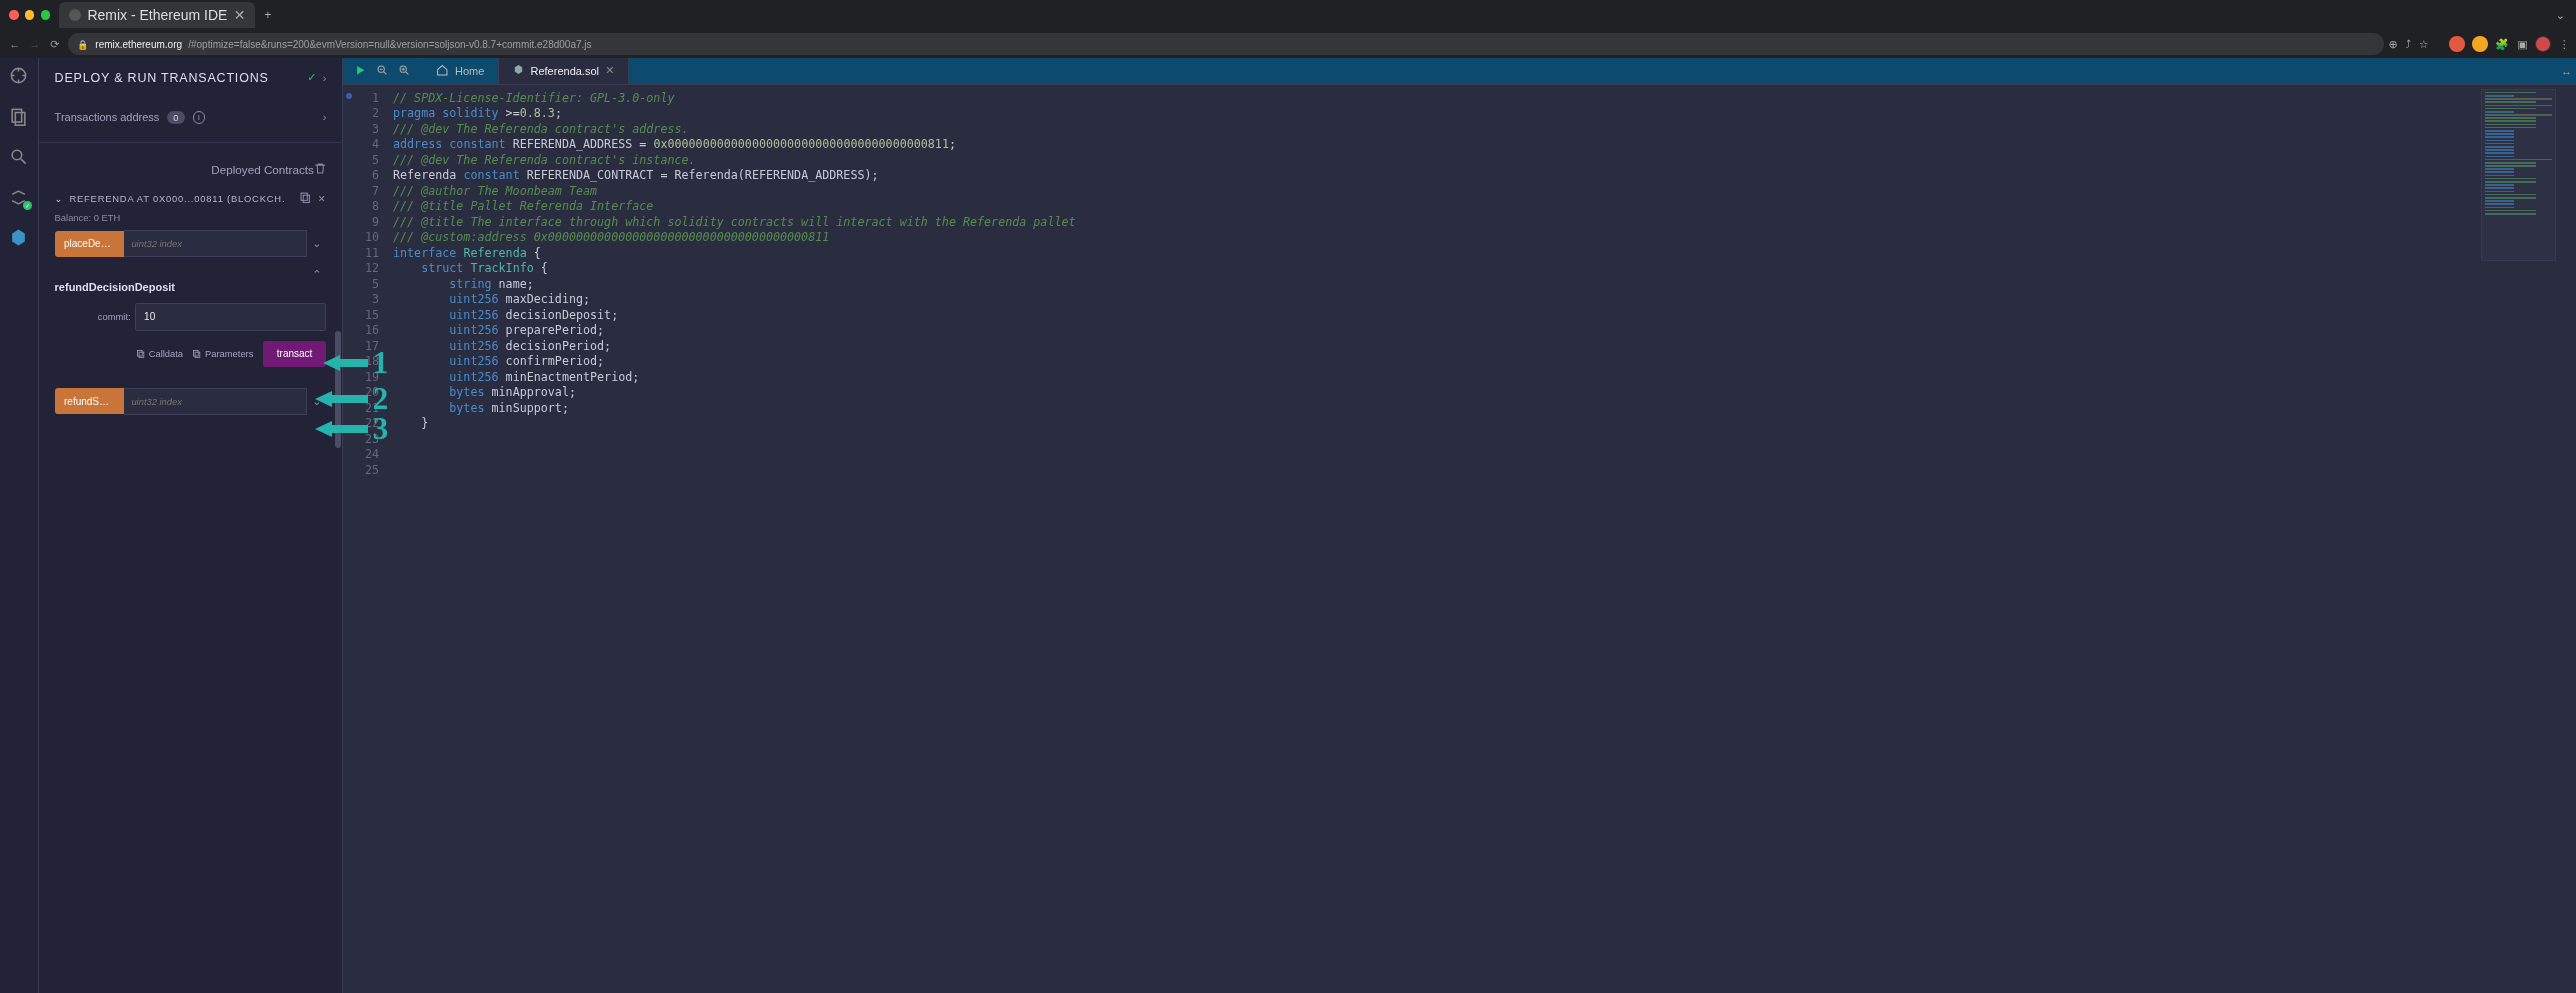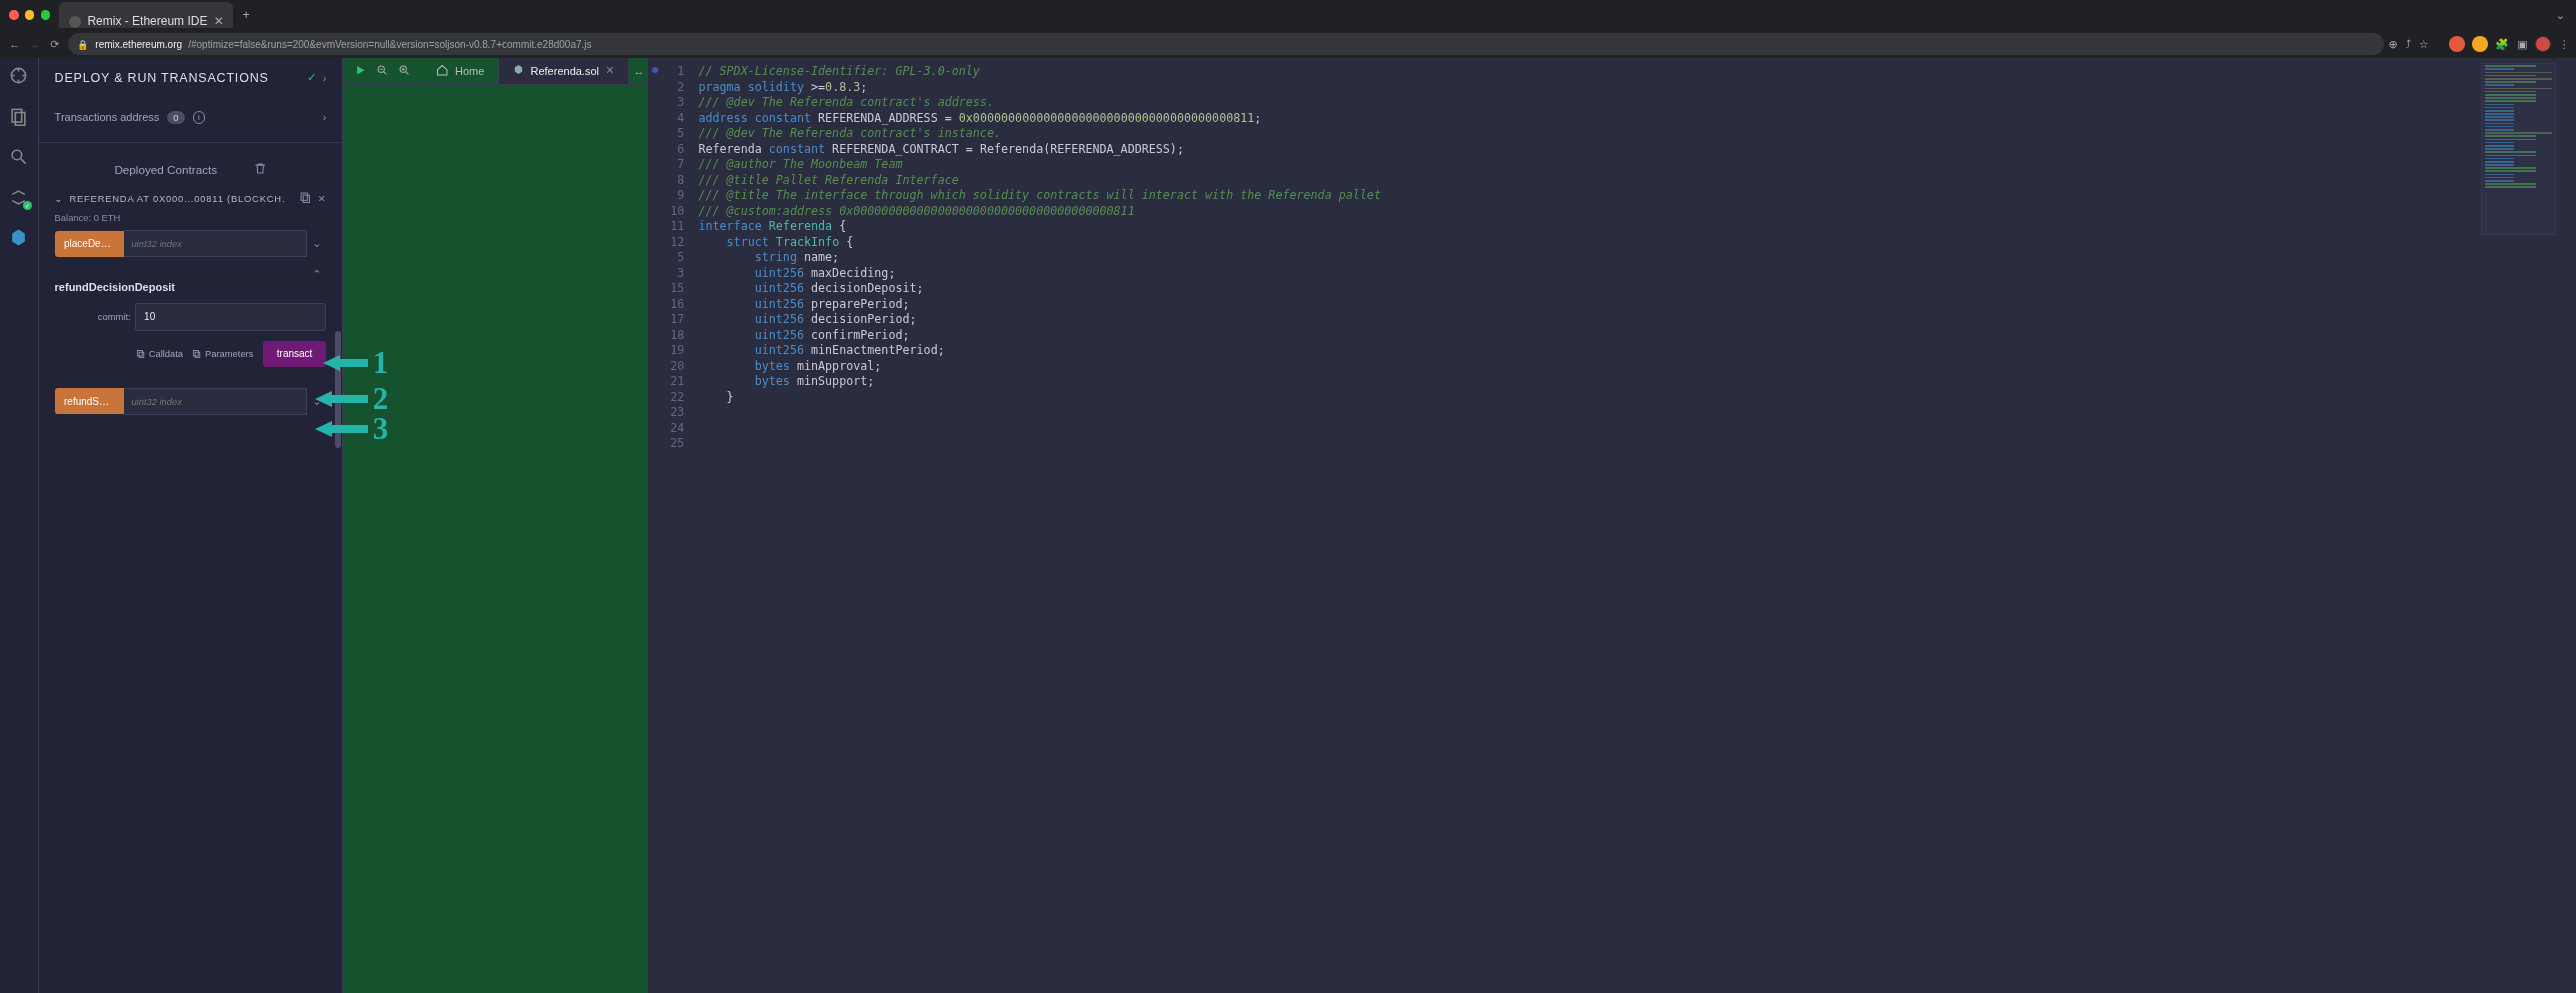--- a/index.html
+++ b/index.html
@@ -14,21 +14,21 @@
   transform-origin: top left;
 }
 
 .browser-chrome { background: #202124; }
 .tab-bar { display: flex; align-items: center; height: 30px; padding-left: 9.4px; }
 .traffic-lights { display: flex; gap: 6.2px; margin-right: 9.4px; }
 .traffic-lights span { width: 9.4px; height: 9.4px; border-radius: 50%; }
 .tl-red { background: #ff5f57; }
 .tl-yellow { background: #febc2e; }
 .tl-green { background: #28c840; }
-.browser-tab { display: flex; align-items: flex-end; background: #35363a; border-radius: 6.2px 6.2px 0 0; padding: 0 9.4px; height: 26.5px; gap: 6.2px; font-size: 12px; color: #ddd; }
+.browser-tab { display: flex; align-items: center; background: #35363a; border-radius: 6.2px 6.2px 0 0; padding: 0 9.4px; height: 26.5px; gap: 6.2px; font-size: 14px; color: #ddd; }
 .browser-tab .favicon { width: 12.5px; height: 12.5px; background: #555; border-radius: 50%; }
 .browser-tab .close-x { color: #aaa; cursor: pointer; }
 .new-tab { color: #aaa; margin-left: 9.4px; font-size: 12.5px; }
 .addr-bar { display: flex; align-items: center; height: 28px; padding: 0 6.2px; gap: 4.7px; background: #202124; }
 .nav-arrows { display: flex; gap: 3.1px; align-items: center; color: #9aa0a6; }
 .nav-arrows span { width: 17px; text-align: center; }
 .addr-input { flex: 1; background: #35363a; border-radius: 14px; height: 22px; display: flex; align-items: center; padding: 0 9.4px; gap: 6.2px; font-size: 10px; }
 .addr-input .lock { color: #9aa0a6; font-size: 9.4px; }
 .addr-input .domain { color: #eee; }
 .addr-input .path { color: #9aa0a6; }
@@ -46,21 +46,21 @@
 .side-header h1 { font-size: 12.5px; font-weight: 400; letter-spacing: 0.8px; color: #dedff0; }
 .side-header .status { display: flex; gap: 6.2px; align-items: center; color: #2cc56f; }
 .section { padding: 7.8px 15.6px; border-bottom: 0.8px solid #343650; }
 .at-addr-row { display: flex; gap: 0; margin-top: 6.2px; }
 .at-addr-btn { background: #4b4d66; color: #d0d1e5; padding: 7.8px 12.5px; border: none; border-radius: 3.1px 0 0 3.1px; font-size: 11px; }
 .at-addr-input { flex: 1; background: #2a2c3f; border: 0.8px solid #3e4059; border-left: none; border-radius: 0 3.1px 3.1px 0; padding: 0 7.8px; color: #8a8ba5; font-size: 10px; }
 .tx-rec-row { display: flex; align-items: center; justify-content: space-between; padding: 11px 0; }
 .tx-rec-left { display: flex; align-items: center; gap: 7.8px; }
 .badge-0 { background: #4b4d66; border-radius: 7.8px; padding: 0.8px 6.2px; font-size: 9.4px; color: #cfd0e5; }
 .info-ic { width: 12.5px; height: 12.5px; border: 1.2px solid #8a8ba5; border-radius: 50%; display: inline-flex; align-items: center; justify-content: center; font-size: 7.8px; }
-.dc-header { display: flex; align-items: center; justify-content: center; padding: 11px 0 6.2px; gap: 37px; }
+.dc-header { display: flex; align-items: center; justify-content: flex-end; padding: 11px 0 6.2px; }
 .dc-title { font-size: 11.7px; color: #a2a3bd; }
 .trash-ic { color: #8a8ba5; }
 .contract-row { display: flex; align-items: center; gap: 6.2px; padding: 7.8px 0 4.7px; font-size: 9.4px; letter-spacing: 0.8px; color: #b5b6cc; }
 .contract-row .caret { color: #ccc; }
 .contract-row .name { flex: 1; overflow: hidden; text-overflow: ellipsis; white-space: nowrap; }
 .balance { font-size: 9.4px; color: #8a8ba5; padding: 1.6px 0 7.8px; }
 .fn-btn-row { display: flex; align-items: center; gap: 0; margin-bottom: 7.8px; }
 .fn-btn-orange { background: #C97539; color: #fff; padding: 7.8px 9.4px; border: none; border-radius: 3.1px 0 0 3.1px; font-size: 10px; width: 69px; text-align: left; overflow: hidden; text-overflow: ellipsis; white-space: nowrap; }
 .fn-input { flex: 1; background: #2a2c3f; border: 0.8px solid #3e4059; border-left: none; padding: 7px 7.8px; color: #8a8ba5; font-size: 9.4px; font-style: italic; }
 .fn-chev { width: 19px; display: flex; align-items: center; justify-content: center; color: #8a8ba5; }
@@ -68,21 +68,21 @@
 .exp-title { font-size: 11px; font-weight: 600; color: #dedff0; margin-bottom: 9.4px; }
 .param-row { display: flex; align-items: center; gap: 4.7px; margin-bottom: 9.4px; }
 .param-label { width: 76px; text-align: right; font-size: 9.4px; color: #a2a3bd; }
 .param-input { flex: 1; background: #2a2c3f; border: 0.8px solid #3e4059; border-radius: 2.3px; padding: 7.8px 7.8px; color: #eee; font-size: 10px; }
 .exp-actions { display: flex; align-items: center; justify-content: flex-end; gap: 9.4px; font-size: 9.4px; color: #a2a3bd; }
 .exp-actions .link { display: flex; align-items: center; gap: 3.1px; cursor: pointer; }
 .transact-btn { background: #701a75; color: #fff; border: none; border-radius: 3.1px; padding: 7.8px 14px; font-size: 10px; }
 .scroll-track { position: absolute; right: 0; top: 226px; width: 7.8px; height: 250px; background: transparent; }
 .scroll-thumb { width: 6.2px; height: 117px; background: #4b4d66; border-radius: 3.1px; margin-left: 0.8px; margin-top: 47px; }
 
-.main { flex: 1; display: flex; background: #14532d; position: relative; }
+.main { flex: 1; display: flex; flex-direction: column; background: #0c4a6e; position: relative; }
 .main-tabs { height: 26.5px; border-bottom: 0.8px solid #3a3c53; display: flex; align-items: stretch; }
 .run-controls { display: flex; align-items: center; gap: 9.4px; padding: 0 11px; border-right: 0.8px solid #3a3c53; }
 .play-ic { color: #2cc56f; }
 .zoom-ic { color: #aaa; }
 .tab { display: flex; align-items: center; gap: 6.2px; padding: 0 14px; font-size: 11px; color: #bbb; border-right: 0.8px solid #3a3c53; }
 .tab.active { background: #2a2c3f; color: #eee; }
 .tab .close-x { color: #888; font-size: 11px; }
 .editor { flex: 1; display: flex; font-family: Menlo, Consolas, monospace; font-size: 11.7px; line-height: 15.5px; position: relative; background: #2a2c3f; }
 .gutter { width: 50px; text-align: right; padding-right: 14px; padding-top: 6.2px; color: #656782; user-select: none; }
 .gut-dot { position: absolute; left: 3.1px; top: 8.6px; width: 6.2px; height: 6.2px; background: #3a5db0; border-radius: 50%; }

